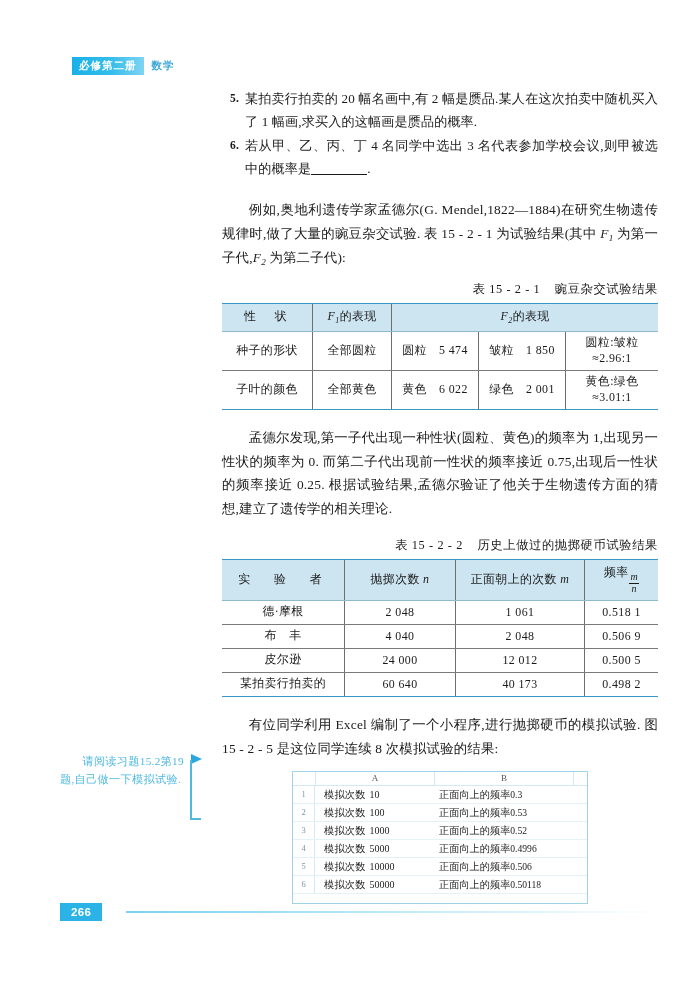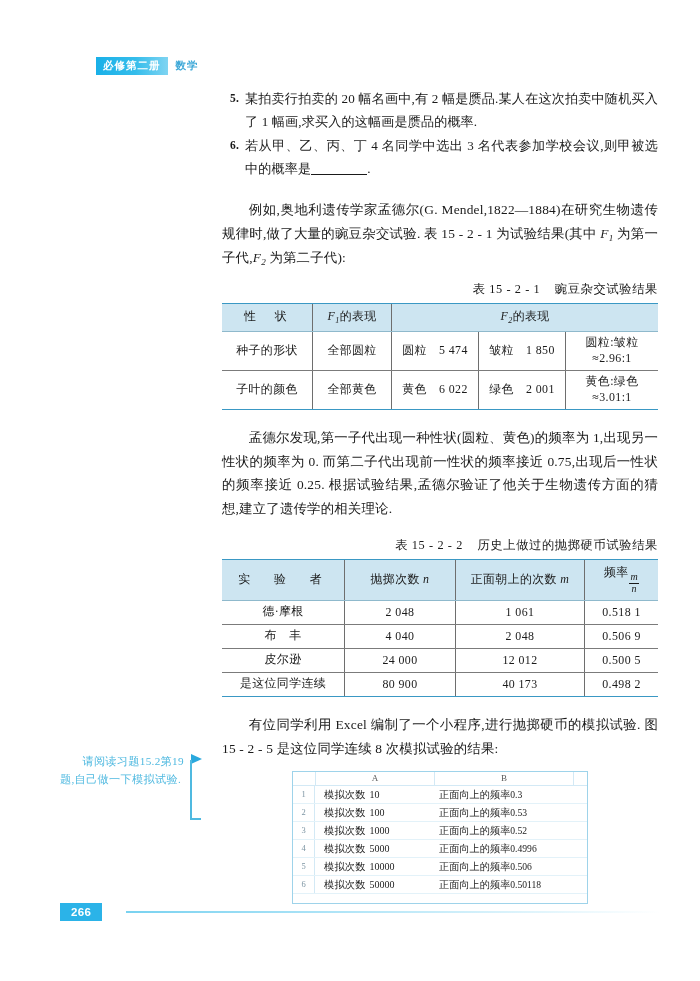--- a/index.html
+++ b/index.html
@@ -27,21 +27,20 @@
   }
   .header-badge {
     background: linear-gradient(90deg, #19b0e8 0%, #35bdeb 55%, #7fd4f2 100%);
     color: #ffffff;
     font-size: 10.5px;
     letter-spacing: 1px;
     padding: 2px 7px 3px 7px;
     font-family: "Liberation Sans", sans-serif;
     font-weight: bold;
     line-height: 1.2;
-    margin-left: 24px;
   }
   .header-subject {
     color: #3fa9d8;
     font-size: 10.5px;
     letter-spacing: 1px;
     font-family: "Liberation Sans", sans-serif;
     font-weight: bold;
   }
 
   
@@ -387,22 +386,22 @@
         <td class="vdiv">2 048</td>
         <td class="vdiv">0.506 9</td>
       </tr>
       <tr>
         <td>皮尔逊</td>
         <td class="vdiv">24 000</td>
         <td class="vdiv">12 012</td>
         <td class="vdiv">0.500 5</td>
       </tr>
       <tr>
-        <td>是这位同学连续</td>
-        <td class="vdiv">80 900</td>
+        <td>某拍卖行拍卖的</td>
+        <td class="vdiv">60 640</td>
         <td class="vdiv">40 173</td>
         <td class="vdiv">0.498 2</td>
       </tr>
     </tbody>
   </table>
 
   <div class="gap-lg"></div>
 
   <p class="body-para">有位同学利用 Excel 编制了一个小程序,进行抛掷硬币的模拟试验. 图 15 - 2 - 5 是这位同学连续 8 次模拟试验的结果:</p>
 

